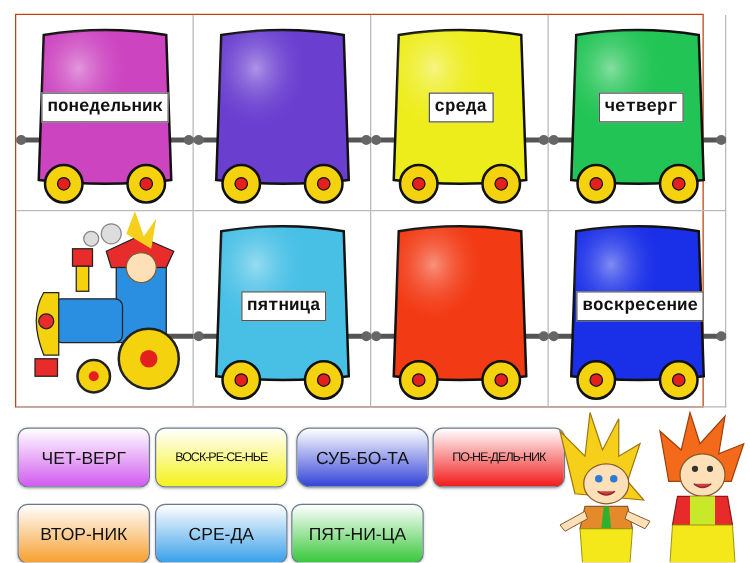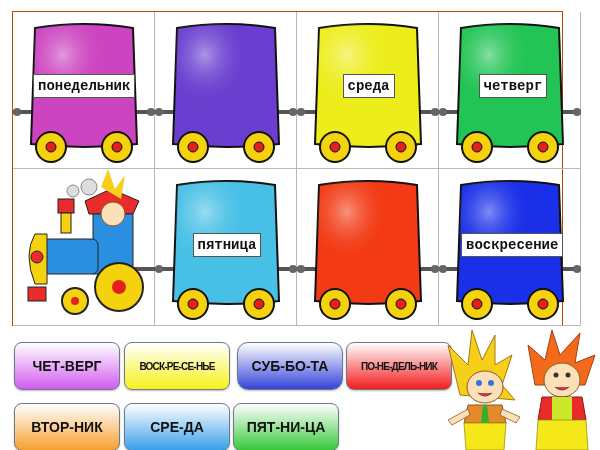--- a/index.html
+++ b/index.html
@@ -1,21 +1,21 @@
 <!DOCTYPE html>
 <html><head>
 <meta charset="utf-8">
 <style>
   html,body{margin:0;padding:0;}
   body{width:600px;height:450px;background:#ffffff;position:relative;overflow:hidden;font-family:"Liberation Sans",sans-serif;}
   .grid{position:absolute;left:12px;top:11px;width:551px;height:315px;border:1px solid #c2410c;box-sizing:border-box;font-family:Liberation Mono, monospace;}
   .cell{position:absolute;width:142px;height:157px;border-right:1px solid #b8b8b8;border-bottom:1px solid #b8b8b8;box-sizing:border-box;}
   .cell svg{position:absolute;left:0;top:0;}
   .label{position:absolute;background:#fff;border:1px solid #555;font-weight:bold;font-size:14px;color:#111;text-align:center;line-height:22px;padding:0 4px;white-space:nowrap;}
-  .btn{position:absolute;width:106px;height:48px;border:1.5px solid #6b7a8c;border-radius:8px;box-sizing:border-box;display:flex;align-items:center;justify-content:center;font-weight:bold;color:#111;font-size:14px;box-shadow:0 1px 2px rgba(0,0,0,.25);}
+  .btn{position:absolute;width:106px;height:48px;border:1.5px solid #6b7a8c;border-radius:8px;box-sizing:border-box;display:flex;align-items:center;justify-content:center;font-weight:normal;color:#111;font-size:14px;box-shadow:0 1px 2px rgba(0,0,0,.25);}
   .btn.small{font-size:10px;letter-spacing:-0.8px;}
 </style>
 </head>
 <body>
 
 <div class="grid" id="grid">
     <div class="cell" style="left: 0px; top: 0px;">
       <svg width="142" height="157" viewBox="0 0 142 157">
     <line x1="0" y1="100" x2="142" y2="100" stroke="#555" stroke-width="4"></line>
     <circle cx="4" cy="100" r="4" fill="#666"></circle>

